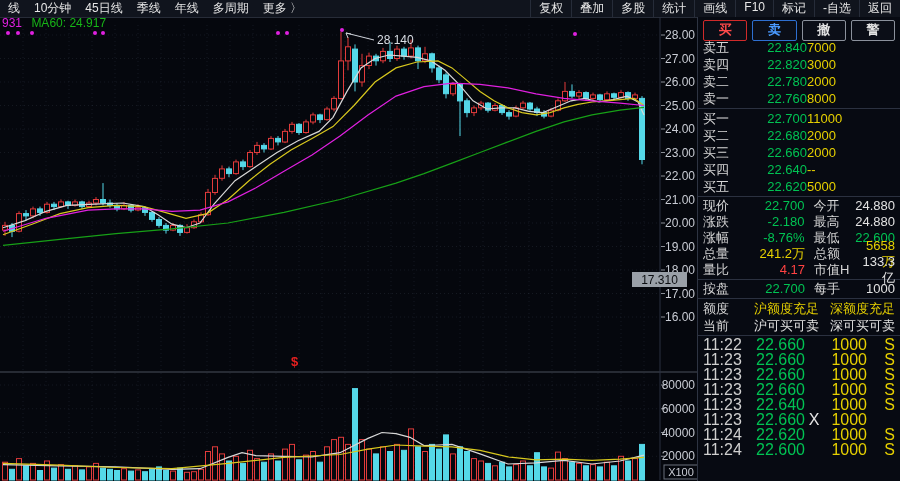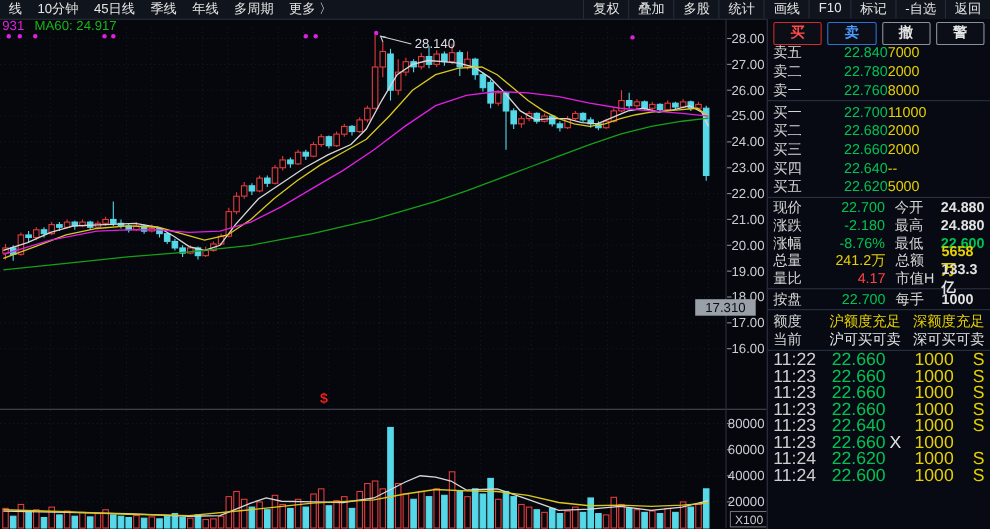--- a/index.html
+++ b/index.html
@@ -39,21 +39,21 @@
   .sec-divider{height:0;border-top:1px solid #2b3140;margin:1px 0;}
   .book-row,.quote-row,.quota-row,.txn-row{display:flex;align-items:center;padding:0 5px;box-sizing:border-box;}
   .book-row{height:17px;line-height:17px;}
   .b-label{width:38px;color:#d6d6d6;}
   .b-price{width:66px;text-align:right;}
   .b-vol{flex:1;text-align:left;}
   .quote-row{height:16px;line-height:16px;}
   .q-l1{width:40px;color:#d6d6d6;}
   .q-v1{width:62px;text-align:right;}
   .q-l2{width:42px;color:#d6d6d6;padding-left:9px;}
-  .q-v2{flex:1;text-align:left;font-weight:bold;}
+  .q-v2{flex:1;text-align:right;}
   .quota-row{height:17px;line-height:17px;}
   .qa-label{width:40px;color:#d6d6d6;}
   .qa-v1{flex:1;text-align:right;}
   .qa-v2{flex:1;text-align:right;}
   .txns{margin-top:1px;}
   .txn-row{height:15px;line-height:15px;font-size:16px;}
   .t-time{width:40px;color:#cfcfcf;}
   .t-price{width:62px;text-align:right;}
   .t-flag{width:18px;color:#e4e4e4;text-align:center;}
   .t-vol{width:44px;text-align:right;}
@@ -514,20 +514,25 @@
       <div class="tbtn">撤</div>
       <div class="tbtn">警</div>
     </div>
     <div id="asks">
         <div class="book-row">
     <span class="b-label">卖五</span>
     <span class="b-price c-g">22.840</span>
     <span class="b-vol c-y">7000</span>
   </div>
         <div class="book-row">
+    <span class="b-label">卖四</span>
+    <span class="b-price c-g">22.820</span>
+    <span class="b-vol c-y">3000</span>
+  </div>
+        <div class="book-row">
     <span class="b-label">卖二</span>
     <span class="b-price c-g">22.780</span>
     <span class="b-vol c-y">2000</span>
   </div>
         <div class="book-row">
     <span class="b-label">卖一</span>
     <span class="b-price c-g">22.760</span>
     <span class="b-vol c-y">8000</span>
   </div>
       </div>

